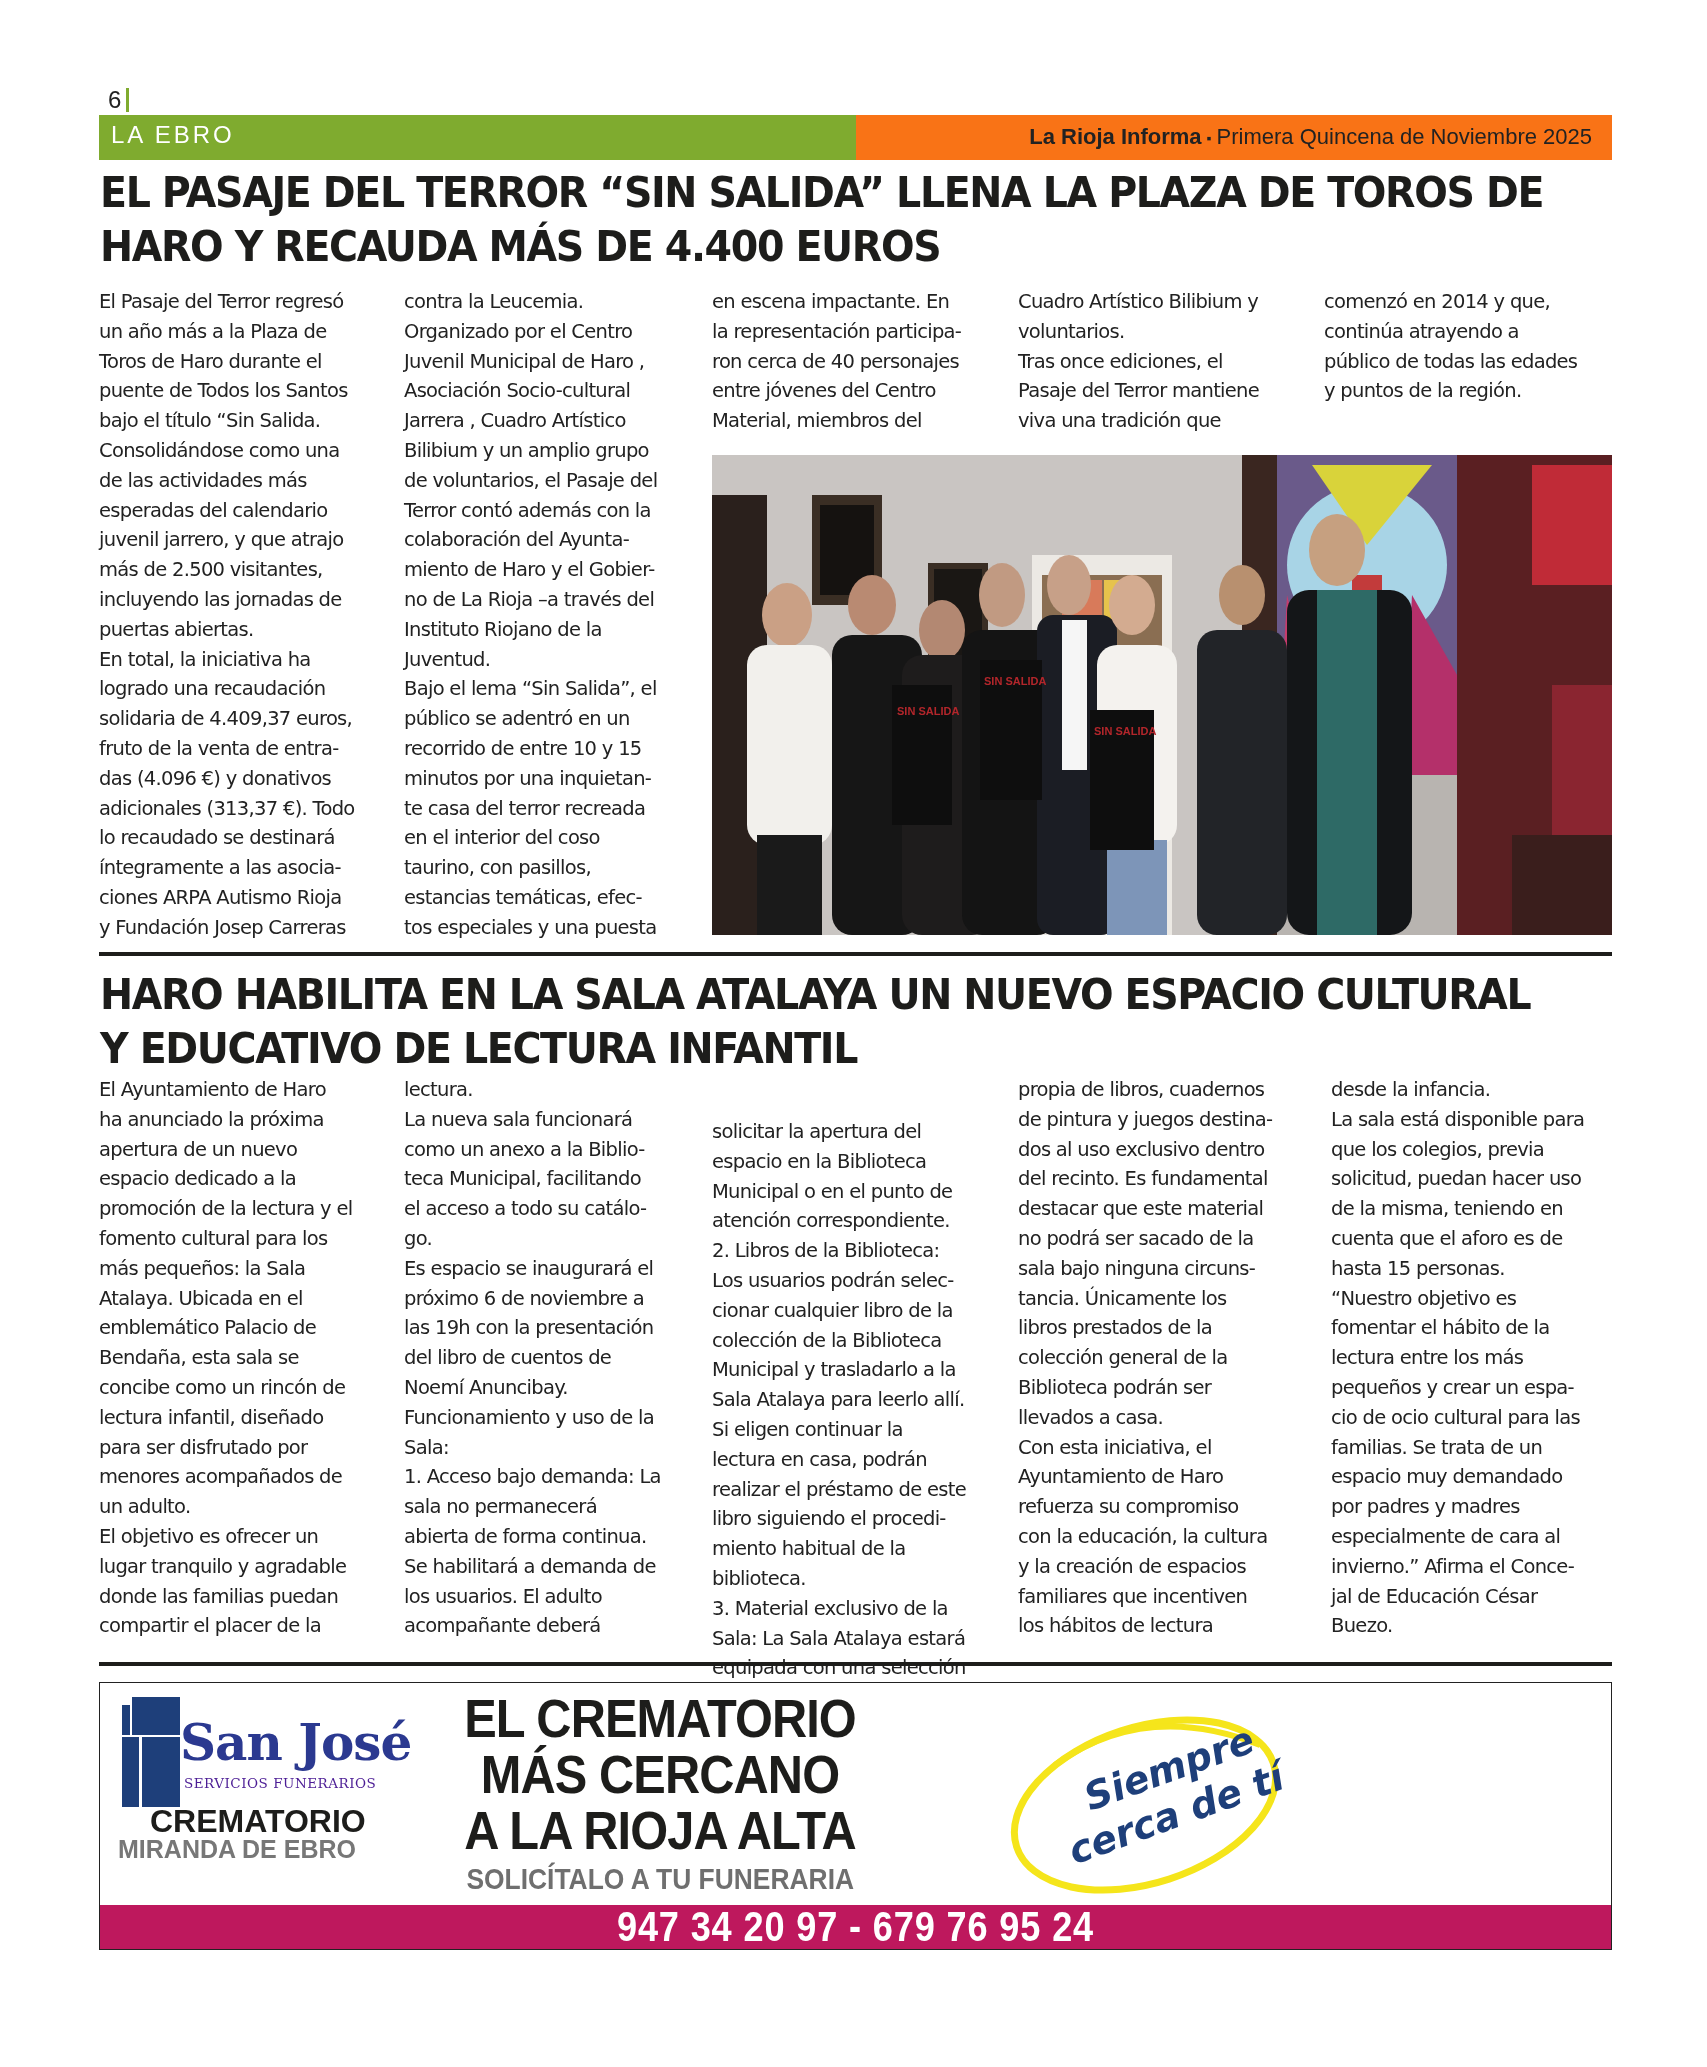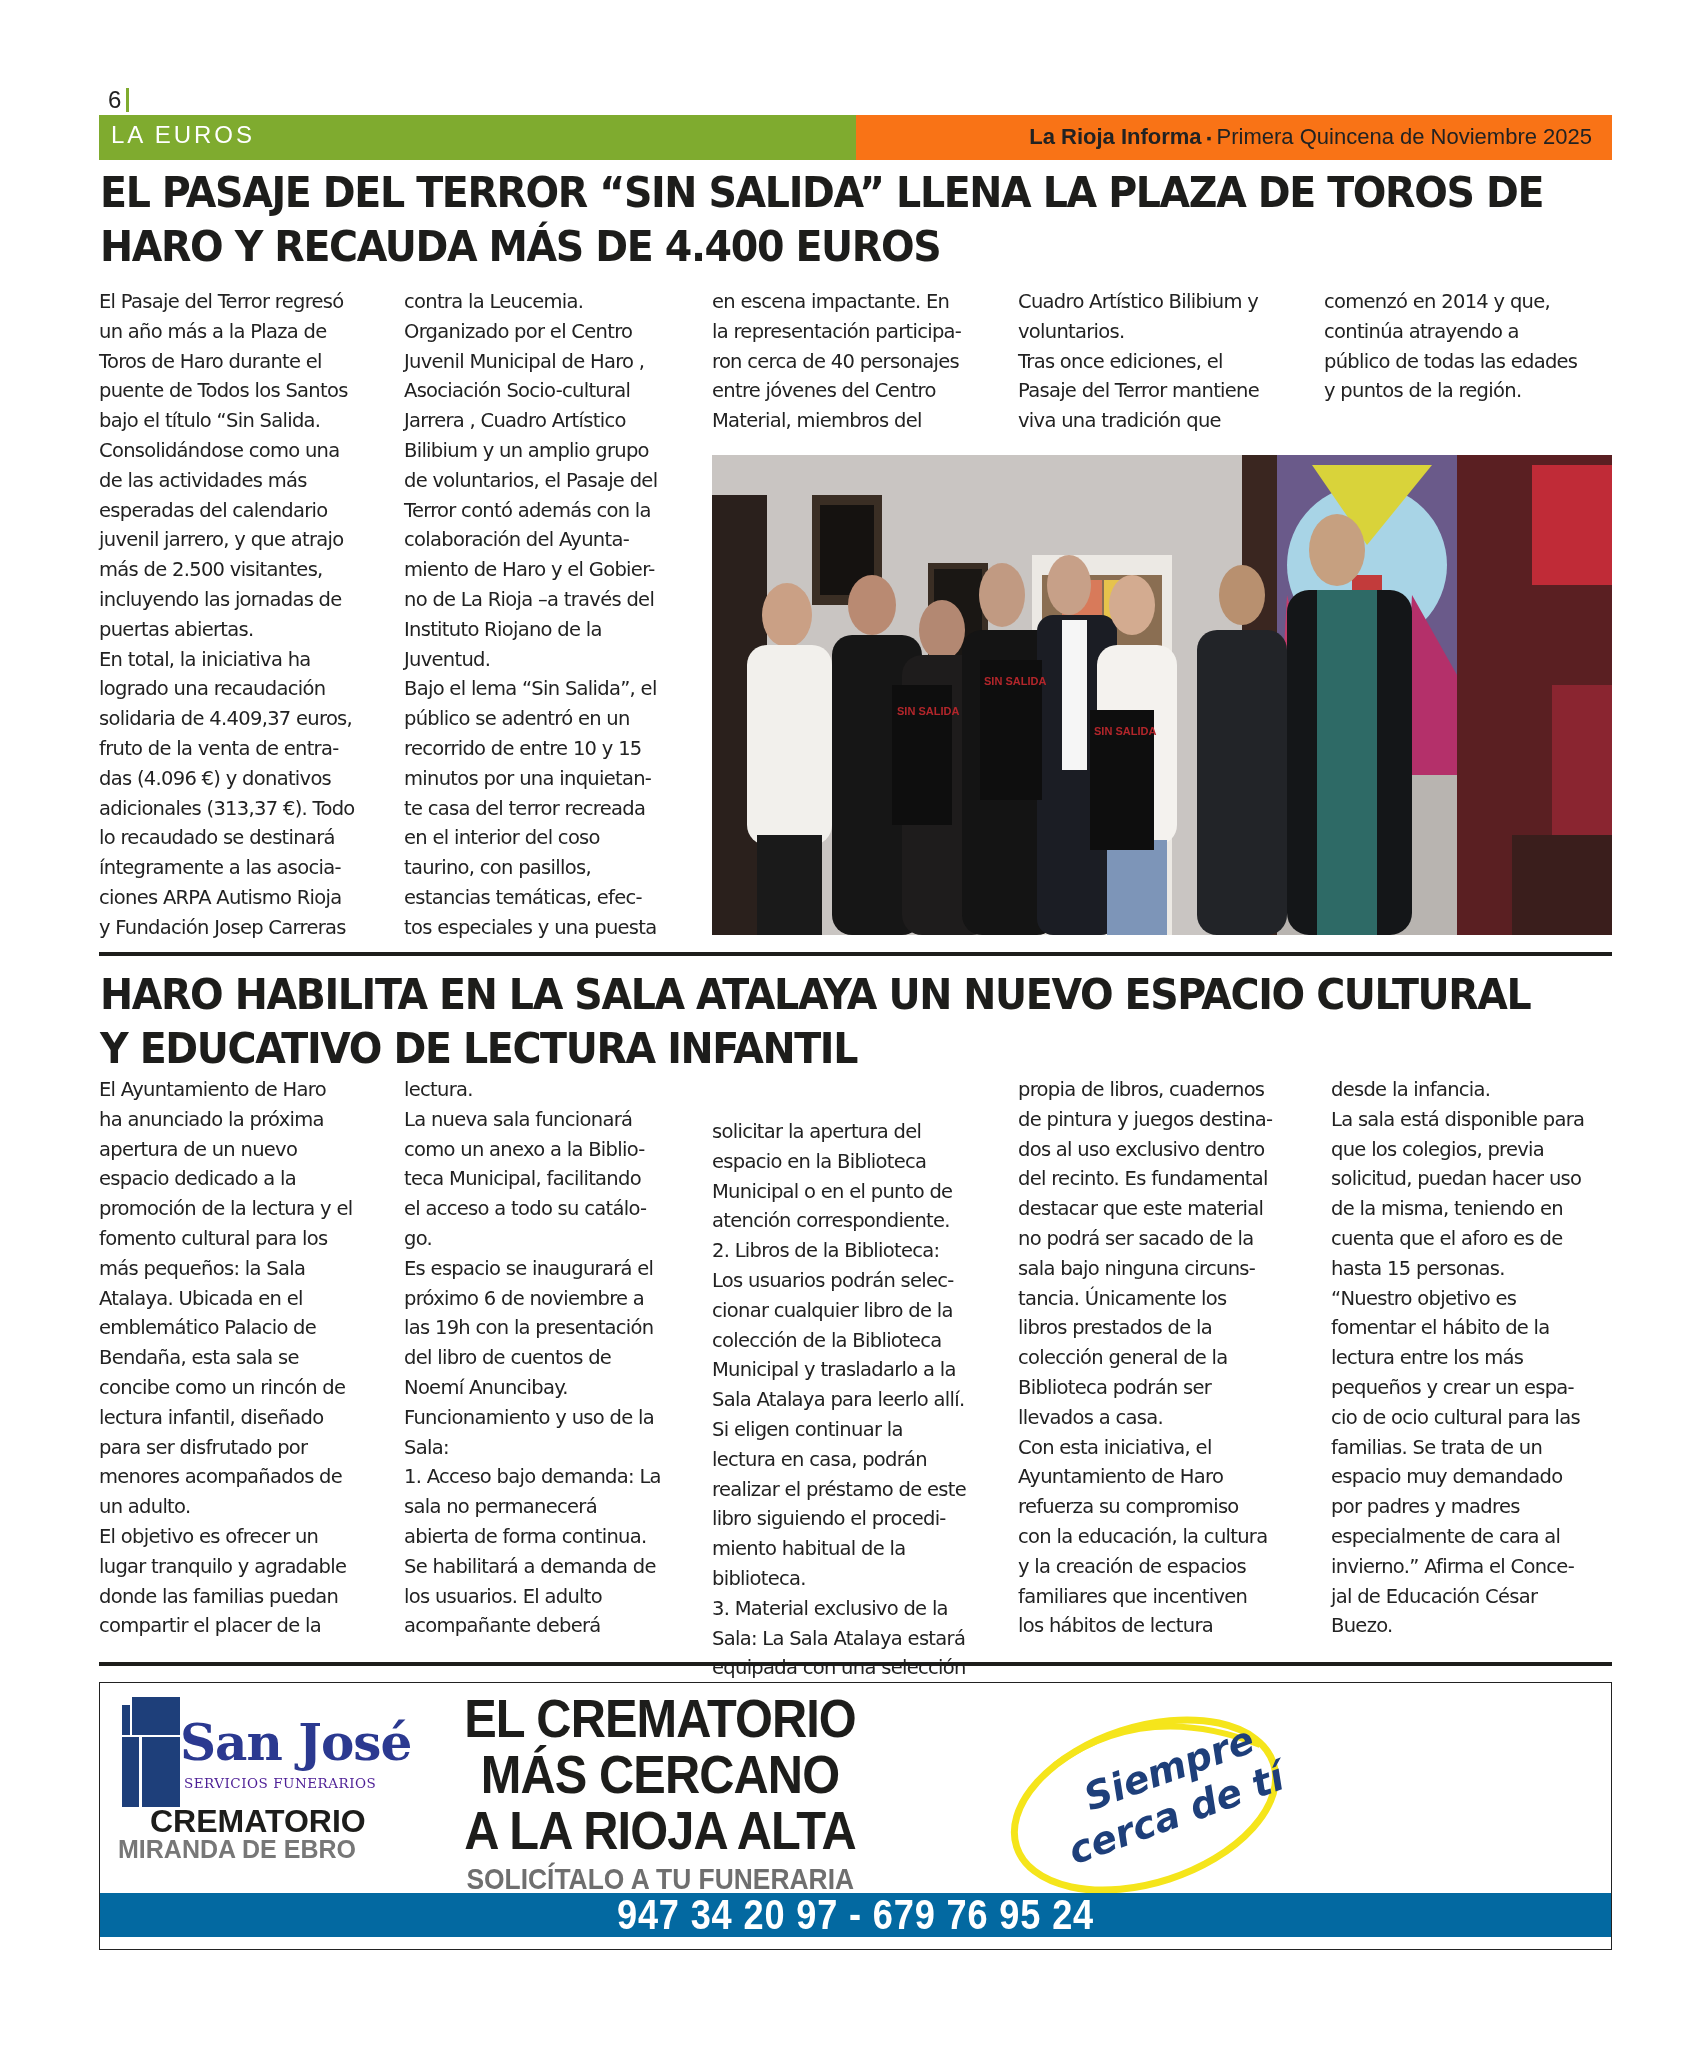--- a/index.html
+++ b/index.html
@@ -44,32 +44,32 @@
   #ad-main { left: 345px; top: 8px; width: 430px; text-align: center; font-family: "Liberation Sans", sans-serif; font-weight: bold; font-size: 53px; line-height: 56px; color: #1d1d1b; letter-spacing: -1px; transform: scaleX(0.92); transform-origin: center top; }
   #ad-cta { left: 340px; top: 179px; width: 440px; text-align: center; font-family: "Liberation Sans", sans-serif; font-weight: bold; font-size: 30px; color: #6f6f6f; transform: scaleX(0.88); transform-origin: center top; white-space: nowrap; }
   #ad-stamp { left: 895px; top: 22px; width: 310px; height: 190px; }
   #ad-right { left: 1230px; top: 8px; width: 270px; text-align: center; font-family: "DejaVu Sans", sans-serif; }
   #ad-columbario { font-family: "Liberation Sans", sans-serif; font-weight: bold; font-size: 28px; color: #fff; -webkit-text-stroke: 1.4px #111; letter-spacing: 0px; line-height: 36px; }
   #ad-sala { font-size: 25px; color: #8c8c8c; line-height: 33px; margin-top: 4px; }
   #ad-multi { font-size: 26px; color: #1d1d1b; line-height: 33px; }
   #ad-y { font-size: 25px; color: #1d1d1b; line-height: 33px; }
   #ad-hornos { font-size: 25px; color: #29a3dc; line-height: 33px; }
   #ad-crem2 { font-size: 26px; color: #1d1d1b; line-height: 33px; }
-  #ad-phone-band { left: 0; bottom: 12px; width: 1511px; height: 44px; background: #0369a1; }
+  #ad-phone-band { left: 0; bottom: 0; width: 1511px; height: 44px; background: #be185d; }
   #ad-phone { left: 0; top: 0; width: 1511px; text-align: center; font-family: "Liberation Sans", sans-serif; font-weight: bold; font-size: 42px; line-height: 44px; color: #ffffff; letter-spacing: 1px; transform: scaleX(0.86); transform-origin: center top; }
 </style>
 </head>
 <body>
 
 <div class="abs" id="page-num">6</div>
 <div class="abs" id="page-num-bar"></div>
 
 <div class="abs" id="section-bar">
   <div class="abs" id="section-green">
-    <div class="abs" id="section-label">LA EUROS</div>
+    <div class="abs" id="section-label">LA EBRO</div>
   </div>
   <div class="abs" id="section-yellow">
     <div class="abs" id="masthead">
       <span class="pub">La Rioja Informa</span><span class="sep">▪</span><span>Primera Quincena de Noviembre 2025</span>
     </div>
   </div>
 </div>
 
 <div class="abs headline" id="headline-1">
   <div>EL PASAJE DEL TERROR “SIN SALIDA” LLENA LA PLAZA DE TOROS DE</div>

